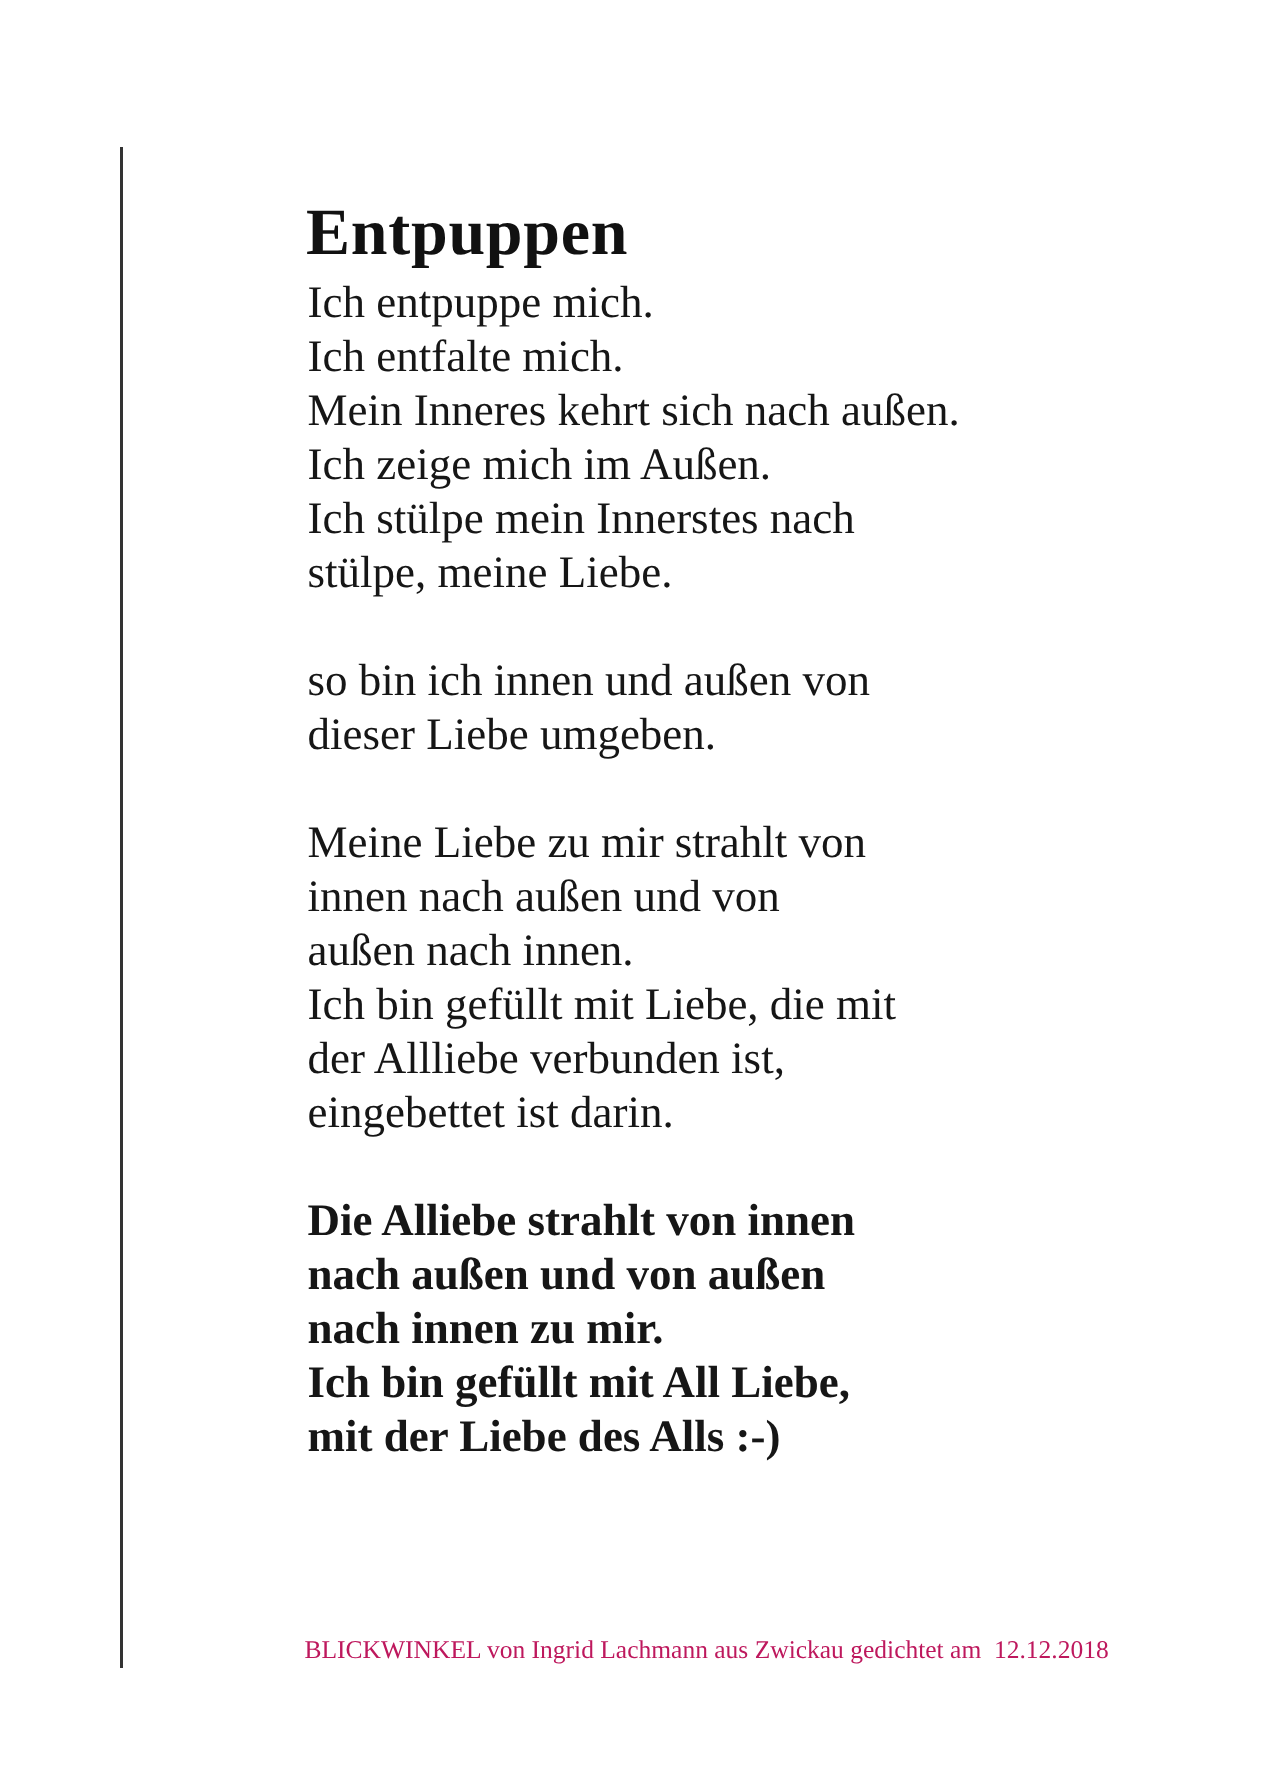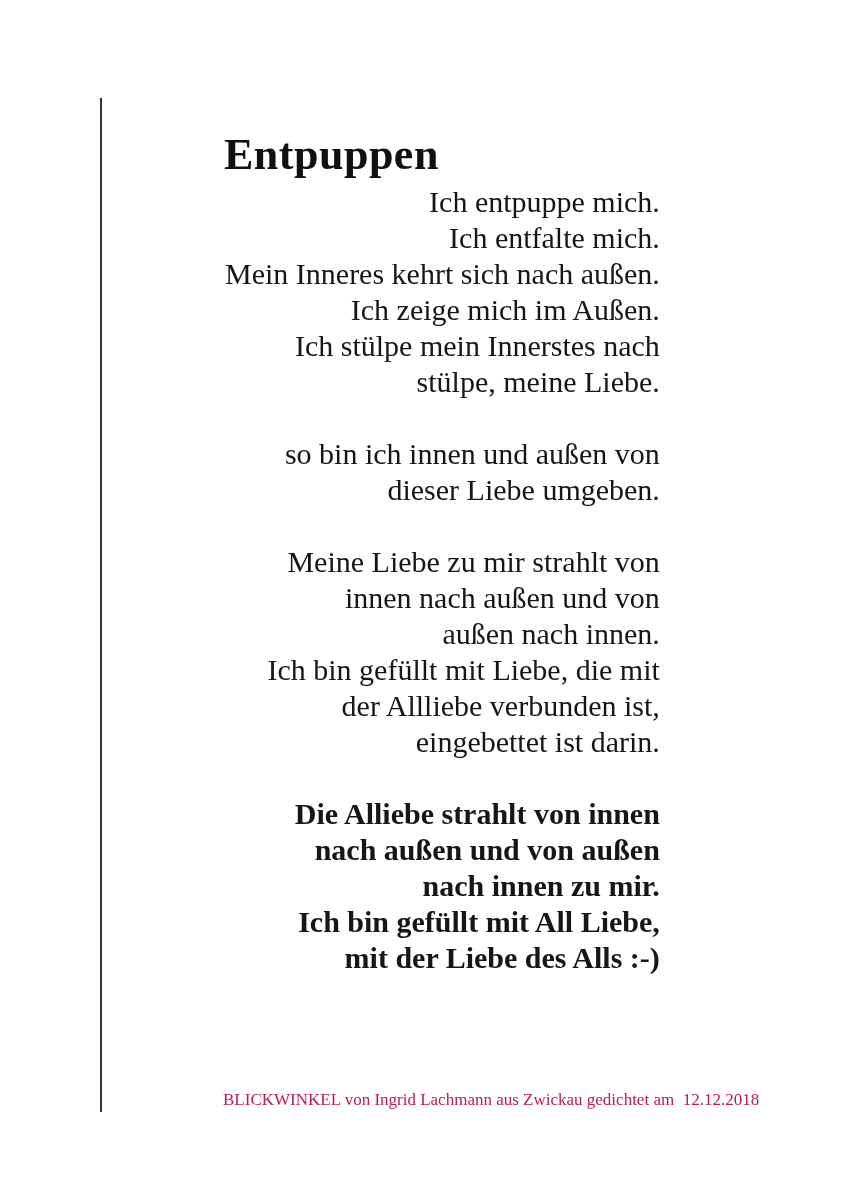--- a/index.html
+++ b/index.html
@@ -11,21 +11,20 @@
     height: 1193px;
     background: #ffffff;
     position: relative;
     overflow: hidden;
     font-family: "Liberation Serif", "DejaVu Serif", serif;
   }
   .page {
     position: absolute;
     inset: 0;
     background: #ffffff;
-    margin-left: 20px;
   }
   .margin-rule {
     position: absolute;
     left: 80px;
     top: 98px;
     width: 2px;
     height: 1014px;
     background: #333333;
   }
   .poem-title {
@@ -49,21 +48,20 @@
   .stanza {
     margin: 0 0 36px 0;
   }
   .stanza:last-child {
     margin-bottom: 0;
     font-weight: bold;
   }
   .line {
     height: 36px;
     line-height: 36px;
-    text-align: right;
   }
   .footer-attribution {
     position: absolute;
     left: 203px;
     top: 1090px;
     font-size: 17px;
     color: #be185d;
     white-space: pre;
   }
 </style>

